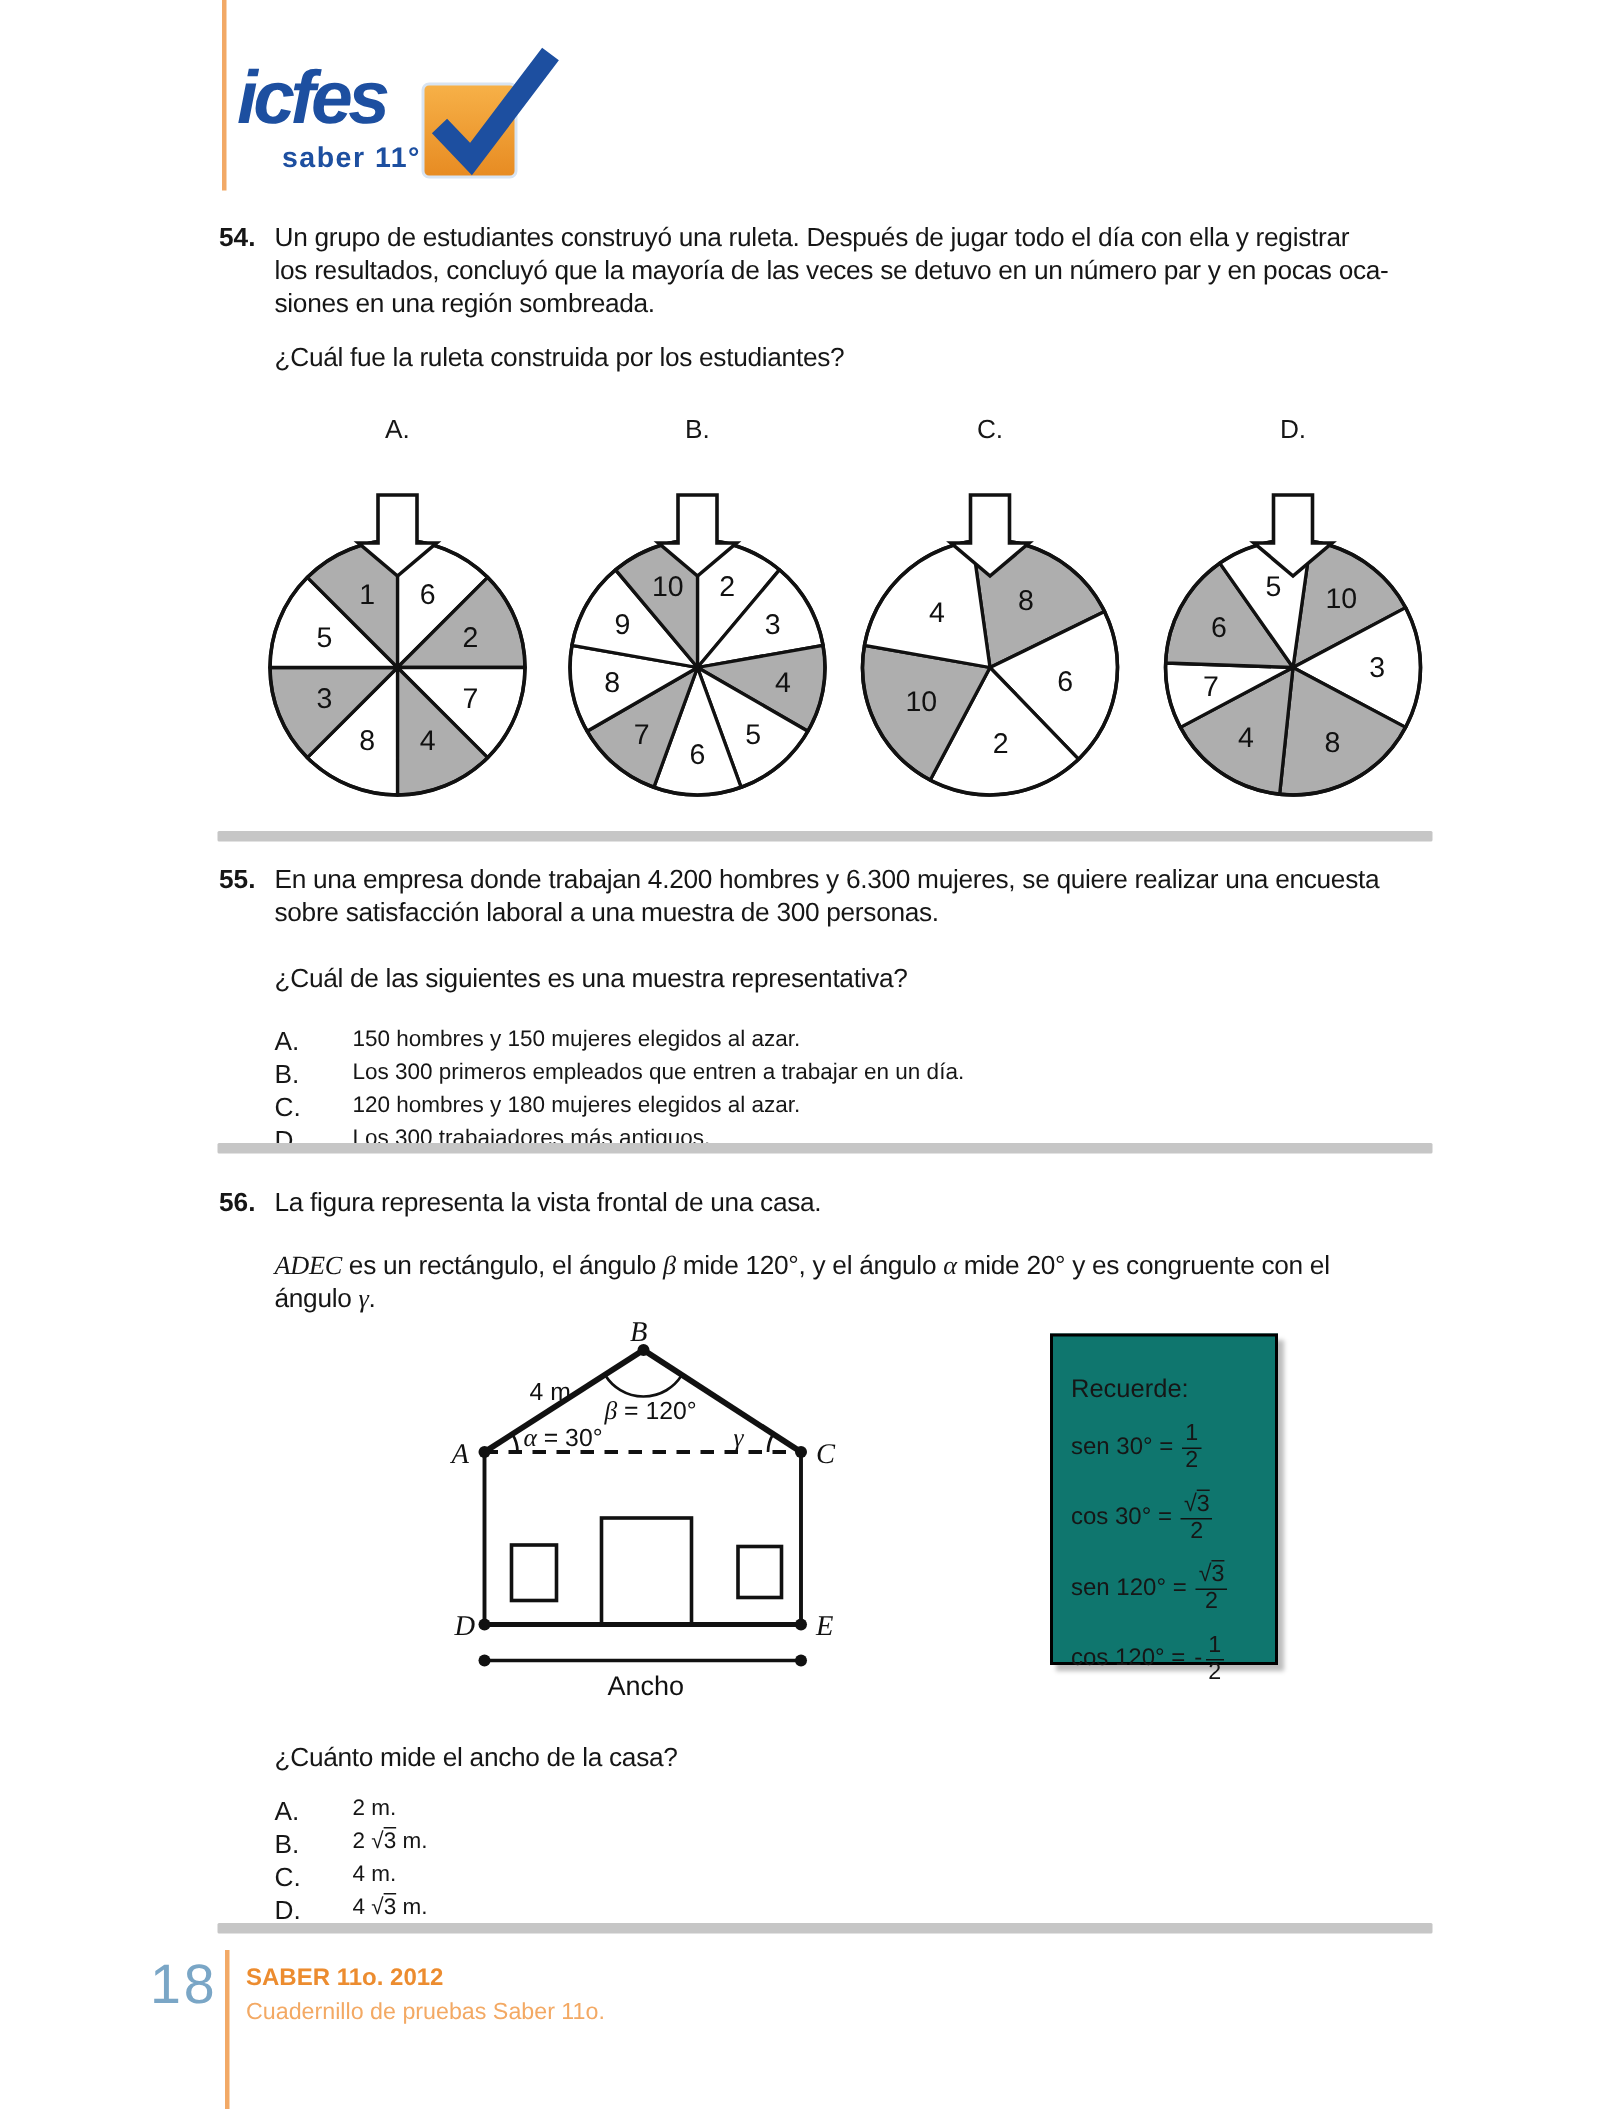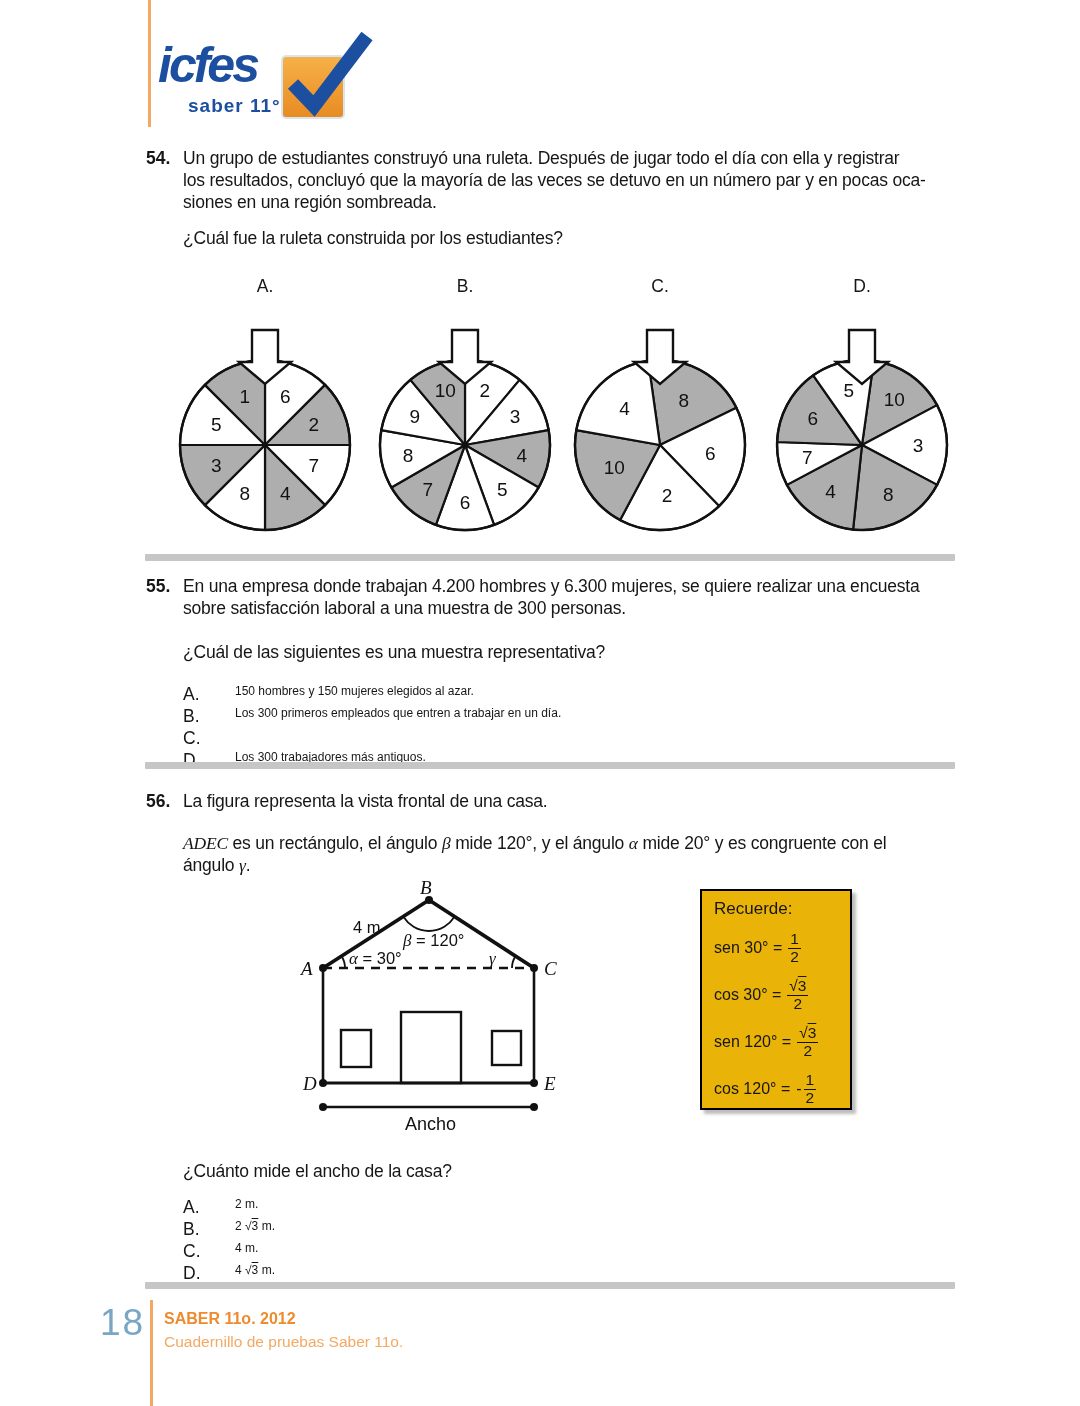--- a/index.html
+++ b/index.html
@@ -14,30 +14,30 @@
   .logo-name{font-size:50px;font-weight:bold;font-style:italic;color:#1d4fa0;letter-spacing:-3px;}
   .logo-sub{font-size:19px;color:#1d4fa0;font-weight:bold;letter-spacing:1px;margin-left:16px;}
   
   .spinner-letter{width:40px;text-align:center;font-size:17.5px;}
   svg text.slice-num{font-size:19px;fill:#111;text-anchor:middle;font-family:"Liberation Sans",sans-serif;}
   .slice{stroke:#111;stroke-width:2.2;stroke-linejoin:round;}
   .spin-arrow{fill:#fff;stroke:#111;stroke-width:2.4;stroke-linejoin:miter;}
   .rim{fill:none;stroke:#111;stroke-width:2.4;}
   
   .opt-letter{font-size:17.5px;}
-  .opt-text{font-size:12px;white-space:nowrap;}
+  .opt-text{font-size:15px;white-space:nowrap;}
   .root{text-decoration:overline;}
   
   .mathit{font-family:"Liberation Serif",serif;font-style:italic;}
   
   .housetxt{font-family:"Liberation Sans",sans-serif;font-size:16.5px;fill:#111;}
   .houseit{font-family:"Liberation Serif",serif;font-style:italic;font-size:19px;fill:#111;}
   
   .recuerde{box-sizing:border-box;width:152px;height:221px;border:2.5px solid #000;
-            background:#eab308;box-shadow:4px 4px 3px #bdbdbd;padding:8px 12px;}
+            background:#0f766e;box-shadow:4px 4px 3px #bdbdbd;padding:25px 12px;}
   .rec-title{font-size:17px;margin-bottom:10px;}
   .rec-row{display:flex;align-items:center;font-size:16px;margin-bottom:9px;height:38px;}
   .rec-lhs{margin-right:6px;white-space:nowrap;}
   .rec-sign{margin-right:2px;}
   .frac{display:inline-block;text-align:center;line-height:1.05;font-size:15.5px;}
   .frac .num{display:block;border-bottom:1.5px solid #111;padding:0 2px;}
   .frac .den{display:block;}
   
   .pagenum{font-size:37px;color:#7aa6c6;letter-spacing:2px;}
   .foot1{font-size:16px;font-weight:bold;color:#ec8c2f;}
@@ -154,20 +154,21 @@
   <div class="abs qnum" style="left:146px;top:576px;">55.</div>
   <div class="abs line" style="left:183px;top:576px;">En una empresa donde trabajan 4.200 hombres y 6.300 mujeres, se quiere realizar una encuesta</div>
   <div class="abs line" style="left:183px;top:598px;">sobre satisfacción laboral a una muestra de 300 personas.</div>
   <div class="abs line" style="left:183px;top:642px;">¿Cuál de las siguientes es una muestra representativa?</div>
 
   <div class="abs opt-letter" style="left:183px;top:684px;">A.</div>
   <div class="abs opt-text" style="left:235px;top:684px;">150 hombres y 150 mujeres elegidos al azar.</div>
   <div class="abs opt-letter" style="left:183px;top:706px;">B.</div>
   <div class="abs opt-text" style="left:235px;top:706px;">Los 300 primeros empleados que entren a trabajar en un día.</div>
   <div class="abs opt-letter" style="left:183px;top:728px;">C.</div>
+  <div class="abs opt-text" style="left:235px;top:728px;">120 hombres y 180 mujeres elegidos al azar.</div>
   <div class="abs opt-letter" style="left:183px;top:750px;">D.</div>
   <div class="abs opt-text" style="left:235px;top:750px;">Los 300 trabajadores más antiguos.</div>
 
   <div class="abs divider" style="left:145px;top:762px;"></div>
 
   <div class="abs qnum" style="left:146px;top:791px;">56.</div>
   <div class="abs line" style="left:183px;top:791px;">La figura representa la vista frontal de una casa.</div>
   <div class="abs line" style="left:183px;top:833px;"><span class="mathit">ADEC</span><span> es un rectángulo, el ángulo </span><span class="mathit">β</span><span> mide 120°, y el ángulo </span><span class="mathit">α</span><span> mide 20° y es congruente con el</span></div>
   <div class="abs line" style="left:183px;top:855px;"><span>ángulo </span><span class="mathit">γ</span><span>.</span></div>
 

